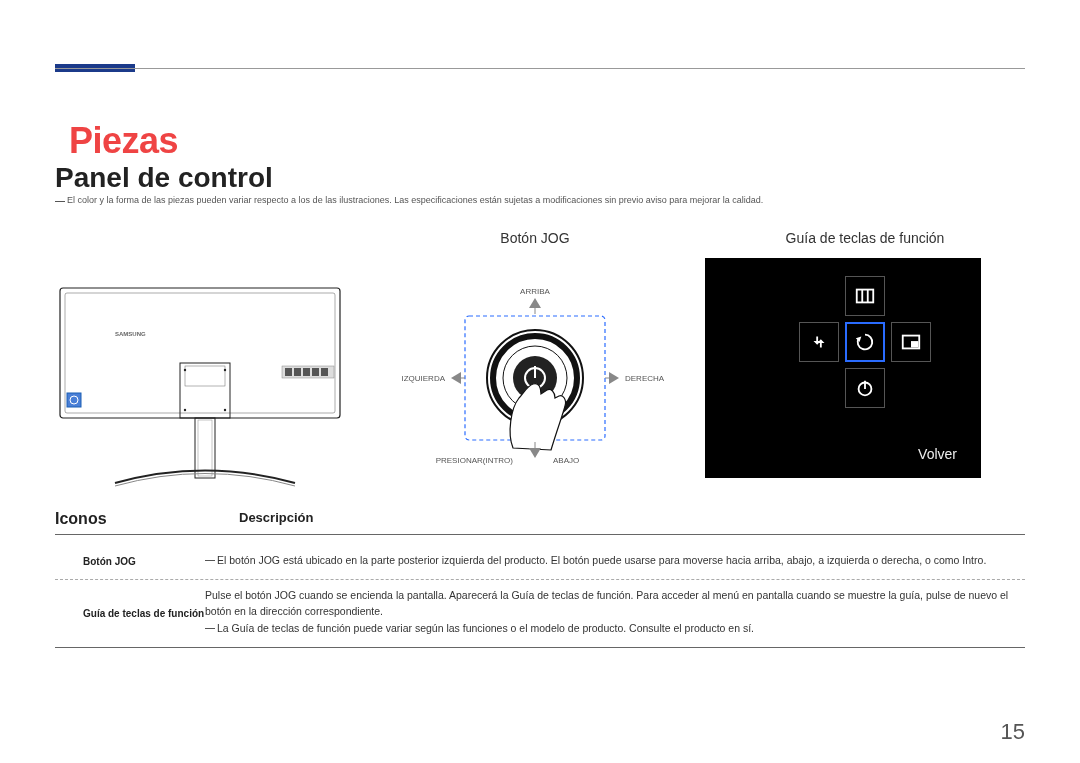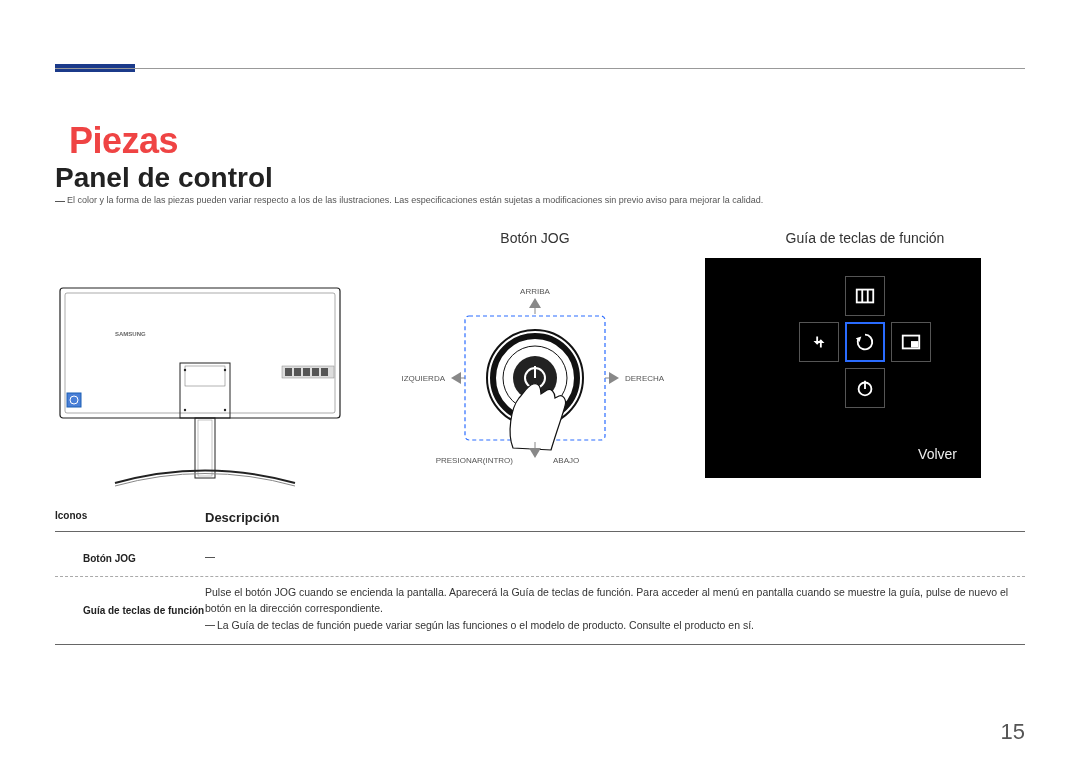--- a/index.html
+++ b/index.html
@@ -31,22 +31,22 @@
   .g-btn svg { width: 22px; height: 22px; }
   .g-up { left: 122px; top: 0; }
   .g-left { left: 76px; top: 46px; }
   .g-center { left: 122px; top: 46px; }
   .g-right { left: 168px; top: 46px; }
   .g-down { left: 122px; top: 92px; }
   .guide-volver { position: absolute; right: 24px; bottom: 16px; color: #eee; font-size: 14px; }
   
   .desc-table { position: absolute; left: 55px; right: 55px; top: 510px; font-size: 10.5px; }
   .desc-header { display: flex; border-bottom: 1px solid #666; padding-bottom: 6px; margin-bottom: 10px; }
-  .desc-header .th1 { width: 150px; font-weight: 700; font-size: 10px; }
-  .desc-header .th2 { font-weight: 700; font-size: 13px; }
+  .desc-header .th1 { width: 150px; font-weight: 700; font-size: 16px; }
+  .desc-header .th2 { font-weight: 700; font-size: 13px; margin-left: 34px; }
   .desc-row { display: flex; border-bottom: 1px dashed #aaa; padding: 8px 0; }
   .desc-row:last-child { border-bottom: 1px solid #666; }
   .desc-row .td1 { width: 150px; font-weight: 700; font-size: 10px; padding-left: 28px; display:flex; align-items:center;}
   .desc-row .td2 { flex: 1; color: #333; line-height: 1.5; }
   .td2 p { margin-bottom: 2px; }
   .td2 .dash { display:inline-block; vertical-align: top; width: 10px; border-top: 1px solid #555; margin-right: 2px; transform: translateY(7px);}
   .page-num { position: absolute; right: 55px; bottom: 18px; font-size: 22px; color: #555; }
 </style>
 </head>
 <body>
@@ -171,21 +171,21 @@
   </div>
 
   <div class="desc-table">
     <div class="desc-header">
       <div class="th1">Iconos</div>
       <div class="th2">Descripción</div>
     </div>
     <div class="desc-row">
       <div class="td1">Botón JOG</div>
       <div class="td2">
-        <p><span class="dash"></span></p>
+        <p><span class="dash"></span><span>El botón JOG está ubicado en la parte posterior izquierda del producto. El botón puede usarse para moverse hacia arriba, abajo, a izquierda o derecha, o como Intro.</span></p>
       </div>
     </div>
     <div class="desc-row">
       <div class="td1">Guía de teclas de función</div>
       <div class="td2">
         <p>Pulse el botón JOG cuando se encienda la pantalla. Aparecerá la Guía de teclas de función. Para acceder al menú en pantalla cuando se muestre la guía, pulse de nuevo el botón en la dirección correspondiente.</p>
         <p><span class="dash"></span><span>La Guía de teclas de función puede variar según las funciones o el modelo de producto. Consulte el producto en sí.</span></p>
       </div>
     </div>
   </div>

